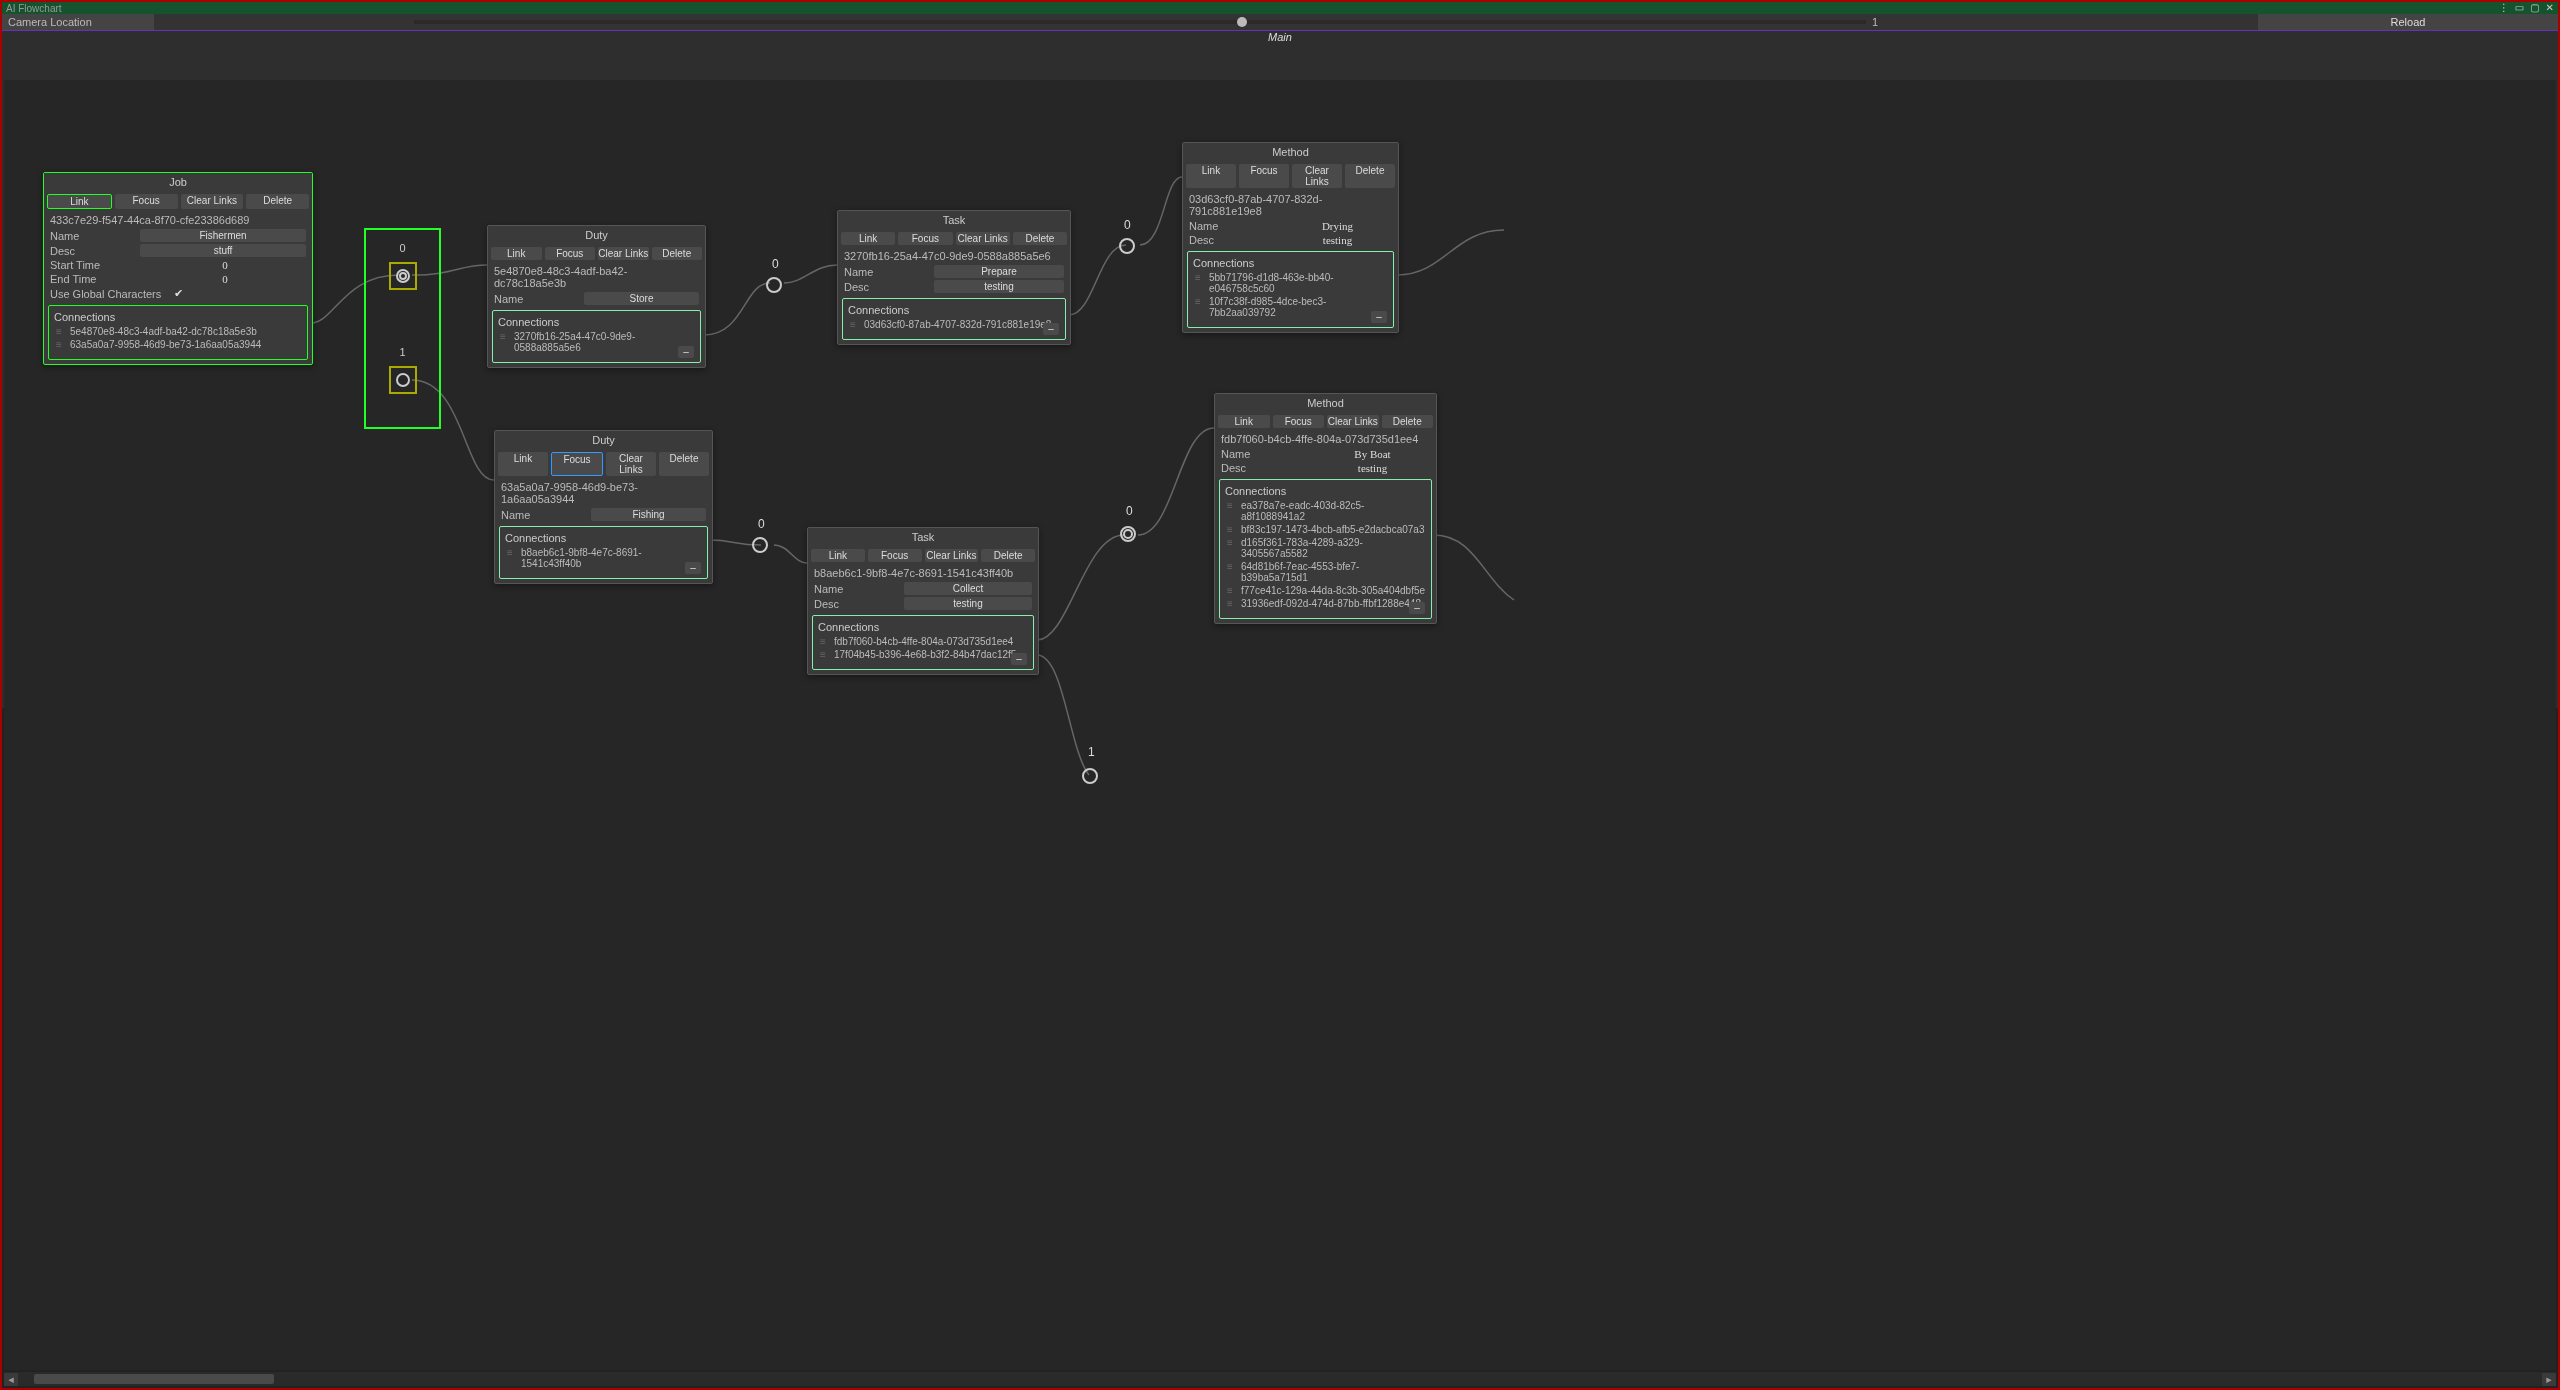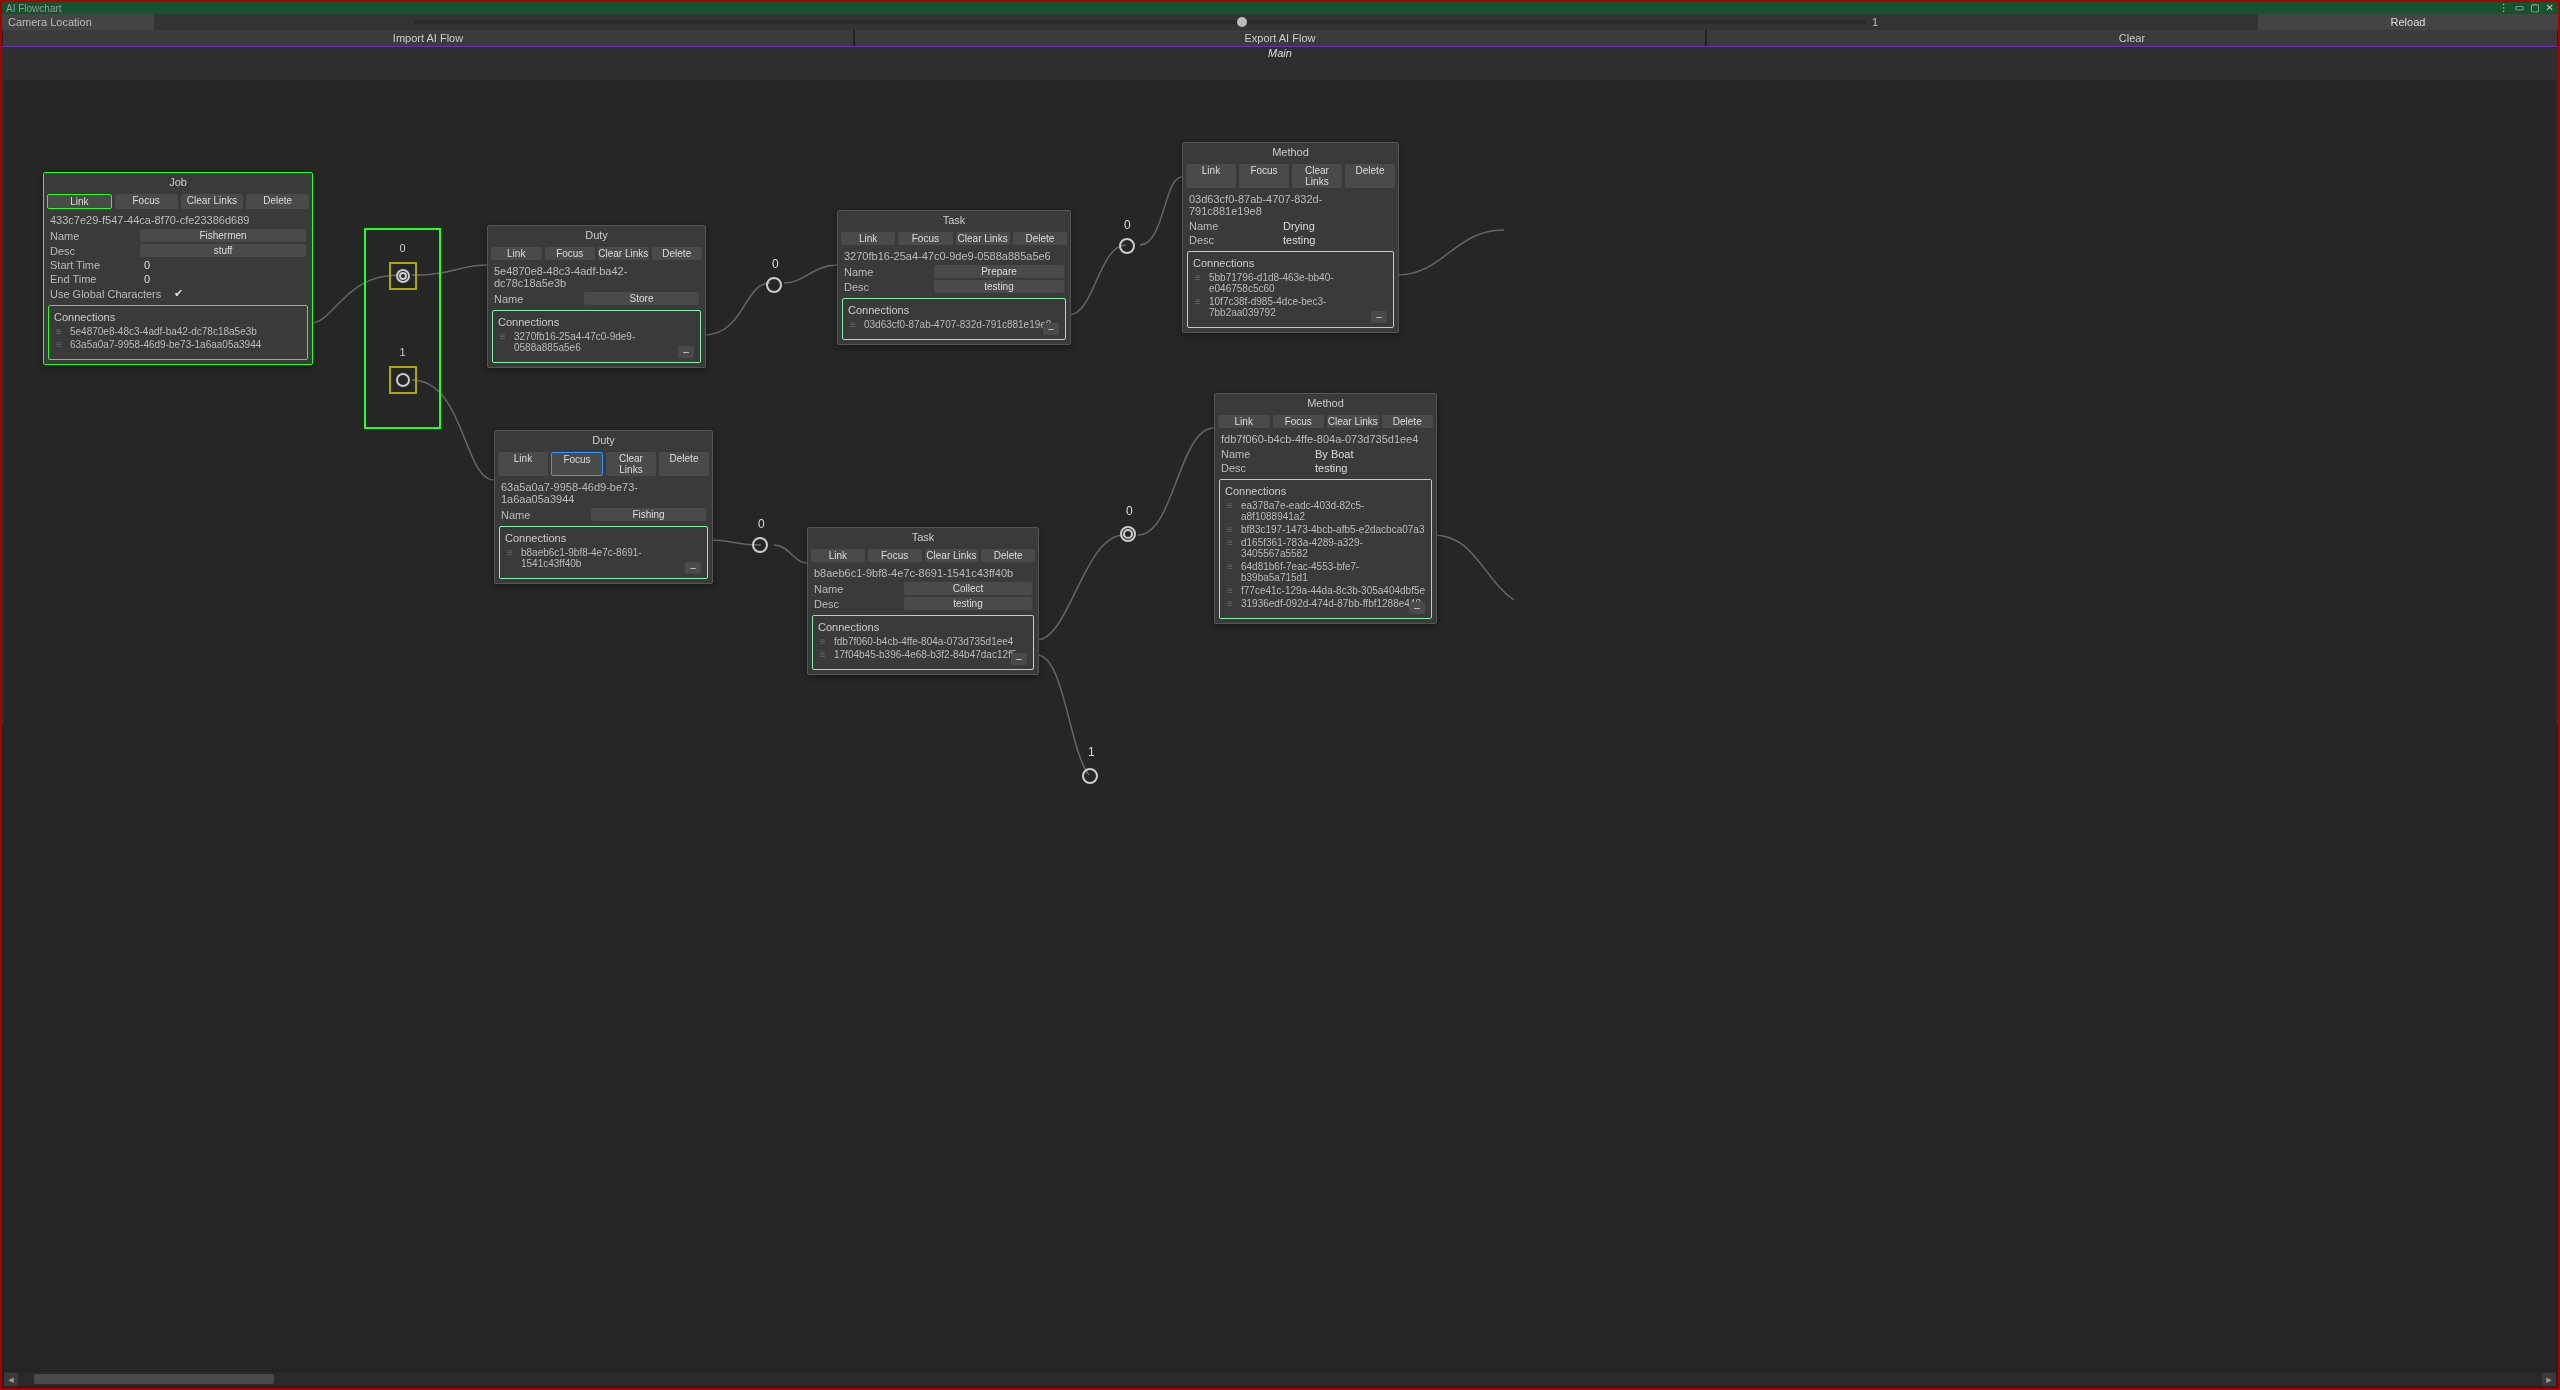--- a/index.html
+++ b/index.html
@@ -29,21 +29,21 @@
   .node.green{border-color:#2f2;}
   .node-title{text-align:center;padding:3px 0;color:#ccc;background:#3a3a3a;}
   .btnrow{display:flex;gap:3px;padding:3px;}
   .btn{flex:1;text-align:center;background:#4a4a4a;color:#ddd;font-size:10px;padding:1px 0;border-radius:2px;}
   .btn.greenborder{border:1px solid #2f2;box-sizing:border-box;}
   .btn.blueborder{border:1px solid #39f;box-sizing:border-box;}
   .idline{padding:2px 6px;color:#bbb;}
   .kv{display:flex;align-items:center;padding:1px 6px;}
   .kv .k{flex:0 0 90px;color:#bbb;}
   .kv .v{flex:1;text-align:center;background:#4a4a4a;color:#ddd;font-size:10px;border-radius:2px;padding:1px 0;}
-  .kv .vplain{flex:1;text-align:left;color:#ddd;padding-left:4px;}
+  .kv .vplain{flex:1;text-align:center;color:#ddd;padding-left:4px;font-family:Liberation Serif, serif;}
   .chk{flex:1;text-align:left;color:#ddd;padding-left:4px;}
   .connbox{margin:4px;border:1px solid #86efac;border-radius:2px;padding:3px 5px 8px 5px;}
   .connbox.green{border-color:#2f2;}
   .conn-title{color:#ccc;padding:2px 0;}
   .conn-item{color:#bbb;font-size:10px;padding:1px 0 1px 16px;position:relative;}
   .conn-item::before{content:"≡";position:absolute;left:2px;color:#666;}
   .conn-minus{position:absolute;right:6px;bottom:4px;width:16px;height:12px;background:#4a4a4a;color:#ddd;text-align:center;font-size:10px;line-height:12px;border-radius:2px;}
 
   .ordnode{position:absolute;border:2px solid #2f2;background:transparent;}
   .ordnum{position:absolute;left:50%;transform:translateX(-50%);color:#ccc;}
@@ -78,25 +78,20 @@
     <div class="cam-val">0,0</div>
     <div class="slider-wrap">
       <div class="slider-track"></div>
         <div class="slider-thumb"></div>
     </div>
     <div class="slider-val">1</div>
     <div class="zoom-box">100%</div>
     <div class="reload-btn">Reload</div>
   </div>
 
-  <div class="row io-row">
-    <div class="iobtn">Import AI Flow</div>
-    <div class="iobtn">Export AI Flow</div>
-    <div class="iobtn">Clear</div>
-  </div>
 
   <div class="row crumb-row">
     <div class="crumb-a">Main</div>
     <div class="crumb-b">63a5a0a7-9958-46d9-be73-1a6aa05a3944</div>
     <div class="crumb-x">x</div>
   </div>
 
   <div class="canvas">
     <svg class="wires">
       <path d="M307,243 C330,243 340,195 395,195" stroke="#666" fill="none" stroke-width="1.5"></path>

